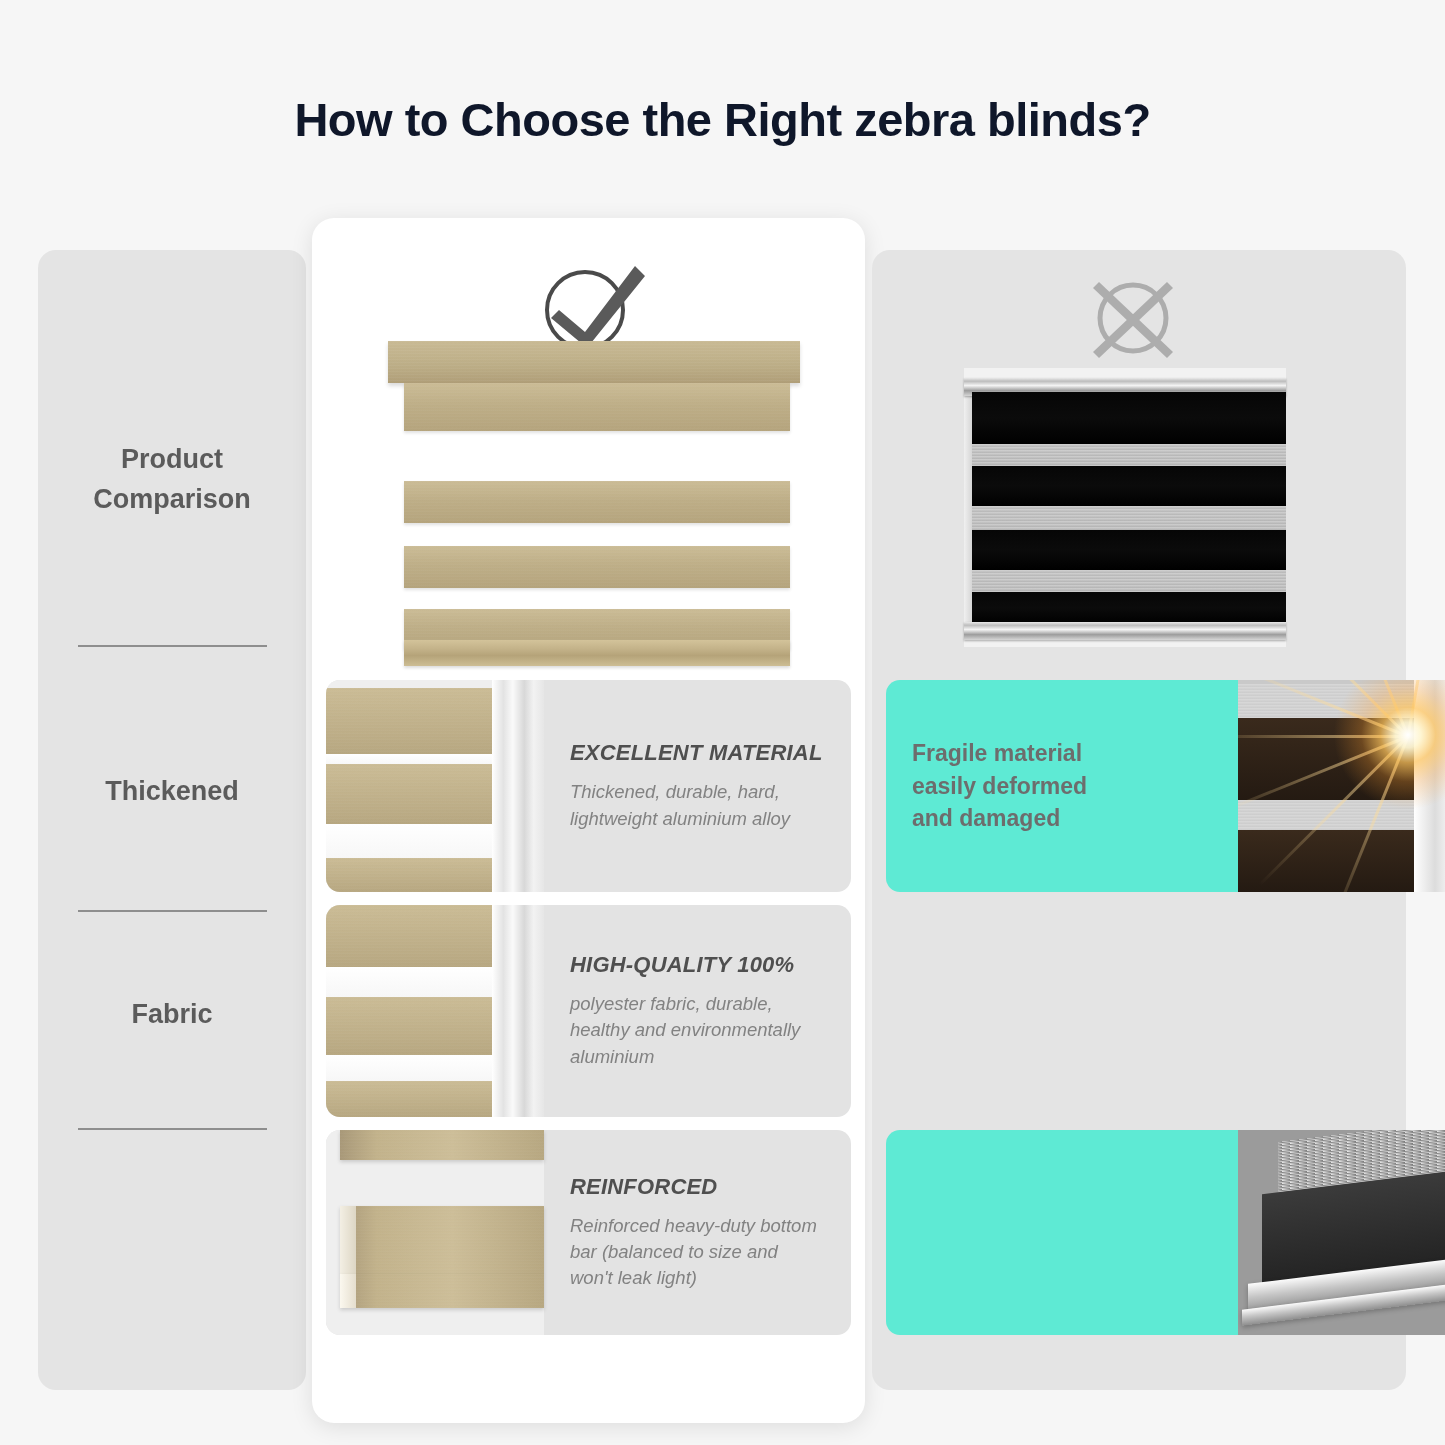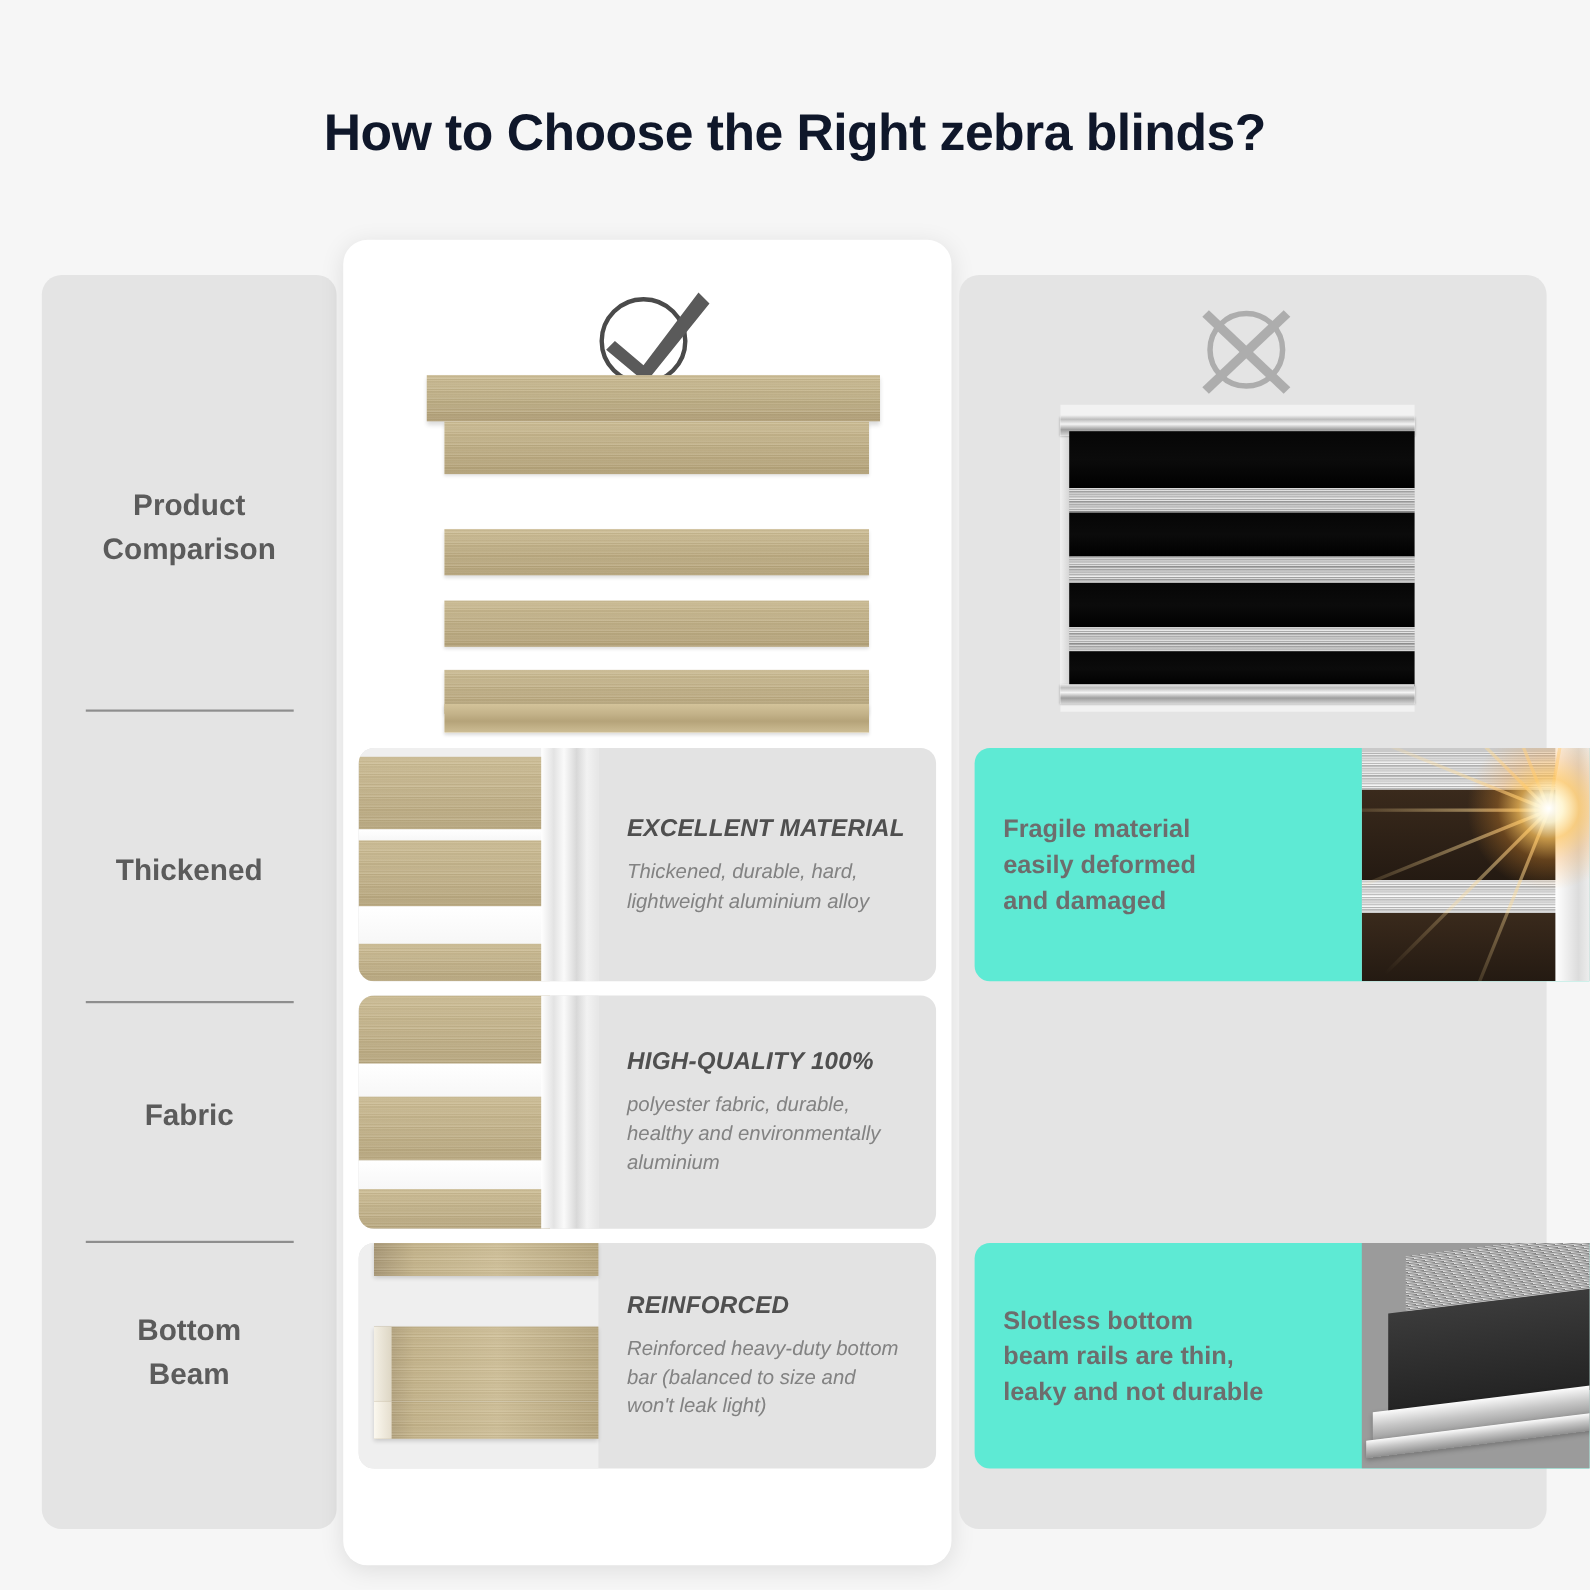--- a/index.html
+++ b/index.html
@@ -280,24 +280,20 @@
       <span>Comparison</span>
     </div>
     <div class="row-divider" style="top:395px;"></div>
 
     <div class="row-label" style="top:522px;">Thickened</div>
     <div class="row-divider" style="top:660px;"></div>
 
     <div class="row-label" style="top:745px;">Fabric</div>
     <div class="row-divider" style="top:878px;"></div>
 
-    <div class="row-label" style="top:940px;">
-      <span>Bottom</span><br>
-      <span>Beam</span>
-    </div>
   </div>
 
   <div id="good-card" class="wide"></div>
 
   <div id="bad-panel"></div>
 
   <svg id="check-icon" class="top-icon" viewBox="0 0 120 105">
     <circle cx="52" cy="58" r="38" fill="none" stroke="#4a4a4a" stroke-width="4"></circle>
     <path d="M26 58 L52 80 L102 14 L112 24 L54 96 L18 66 Z" fill="#5a5a5a"></path>
   </svg>
@@ -420,20 +416,15 @@
 
   <div class="feature-card bad-feature" style="top:1130px;height:205px;">
     <div class="bad-img">
       <div class="thinbeam">
         <div class="louvers" style="left:40px;right:0;top:0;height:52px;transform:skewY(-7deg);"></div>
         <div class="darkpanel" style="left:24px;right:14px;top:52px;height:92px;transform:skewY(-7deg);"></div>
         <div class="pan" style="left:10px;right:0;top:140px;height:30px;transform:skewY(-7deg);"></div>
         <div class="pan" style="left:4px;right:8px;top:166px;height:16px;transform:skewY(-7deg);"></div>
       </div>
     </div>
-    <div class="bad-text">
-      <div>Slotless bottom</div>
-      <div>beam rails are thin,</div>
-      <div>leaky and not durable</div>
-    </div>
   </div>
 
 </div>
 
 </body></html>

